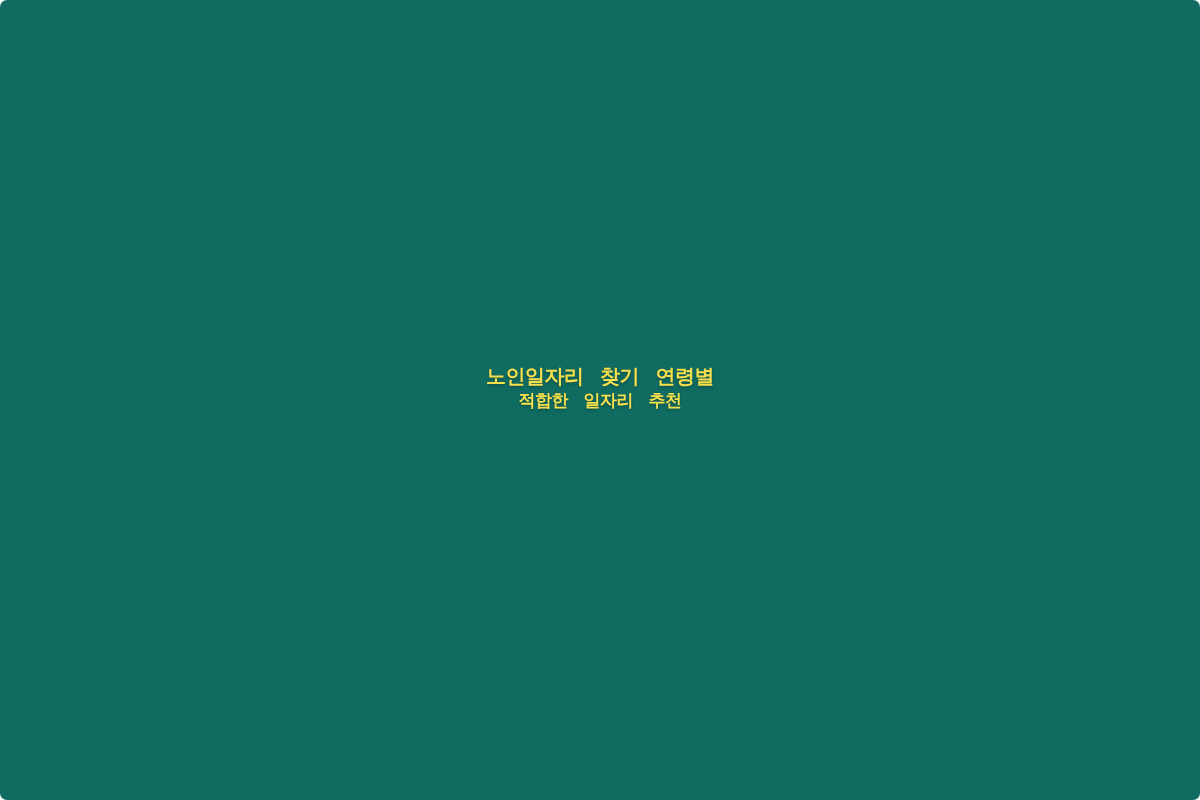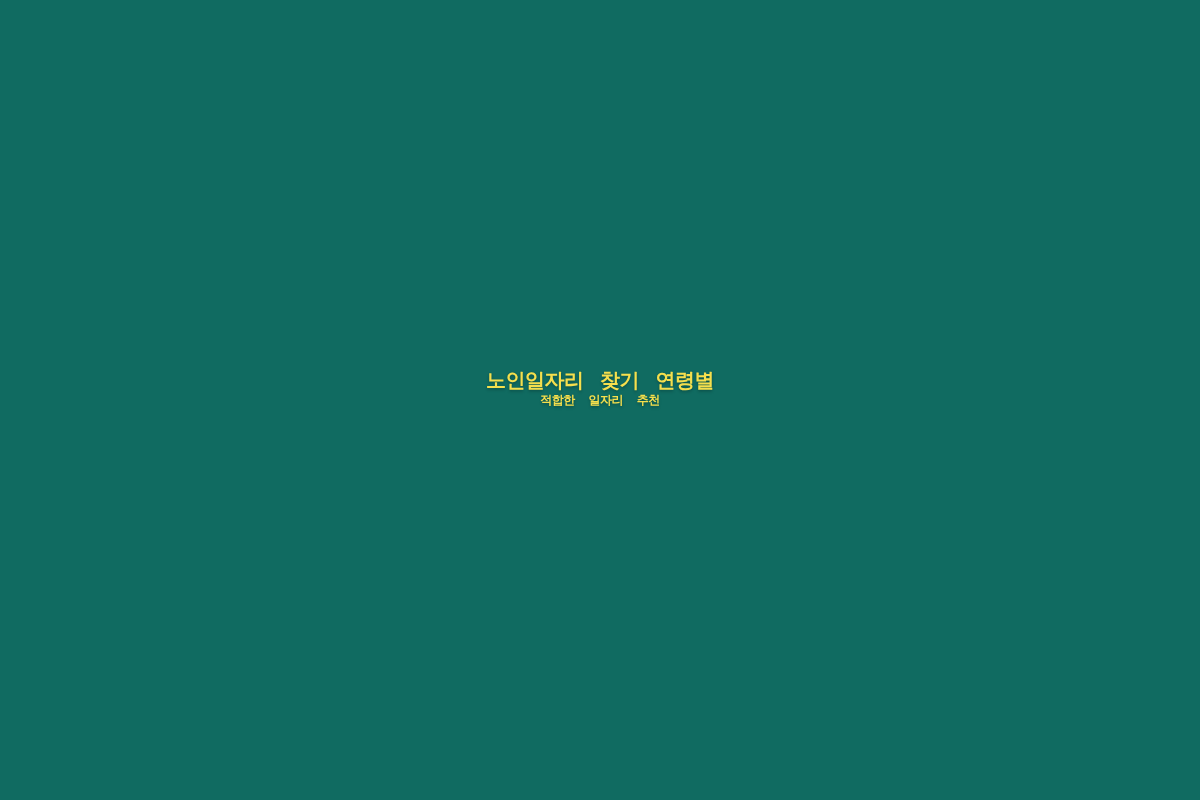--- a/index.html
+++ b/index.html
@@ -60,23 +60,23 @@
     font-size: 106px;
   }
 
   .headline-line.line-2 {
     font-size: 106px;
   }
 </style>
 </head>
 <body>
 
-<div id="thumbnail-canvas" style="background-color: rgb(16, 107, 97);">
+<div id="thumbnail-canvas" style="background-color: rgb(16, 107, 97); border-radius: 7px;">
 
   <div id="headline-block">
 
     <span class="headline-line line-1" style="color: rgb(245, 223, 77); font-size: 20px;">노인일자리 찾기 연령별</span>
 
-    <span class="headline-line line-2" style="color: rgb(245, 223, 77); font-size: 12px;">적합한 일자리 추천</span>
+    <span class="headline-line line-2" style="color: rgb(245, 223, 77); font-size: 17px;">적합한 일자리 추천</span>
 
   </div>
 
 </div>
 
 </body></html>

